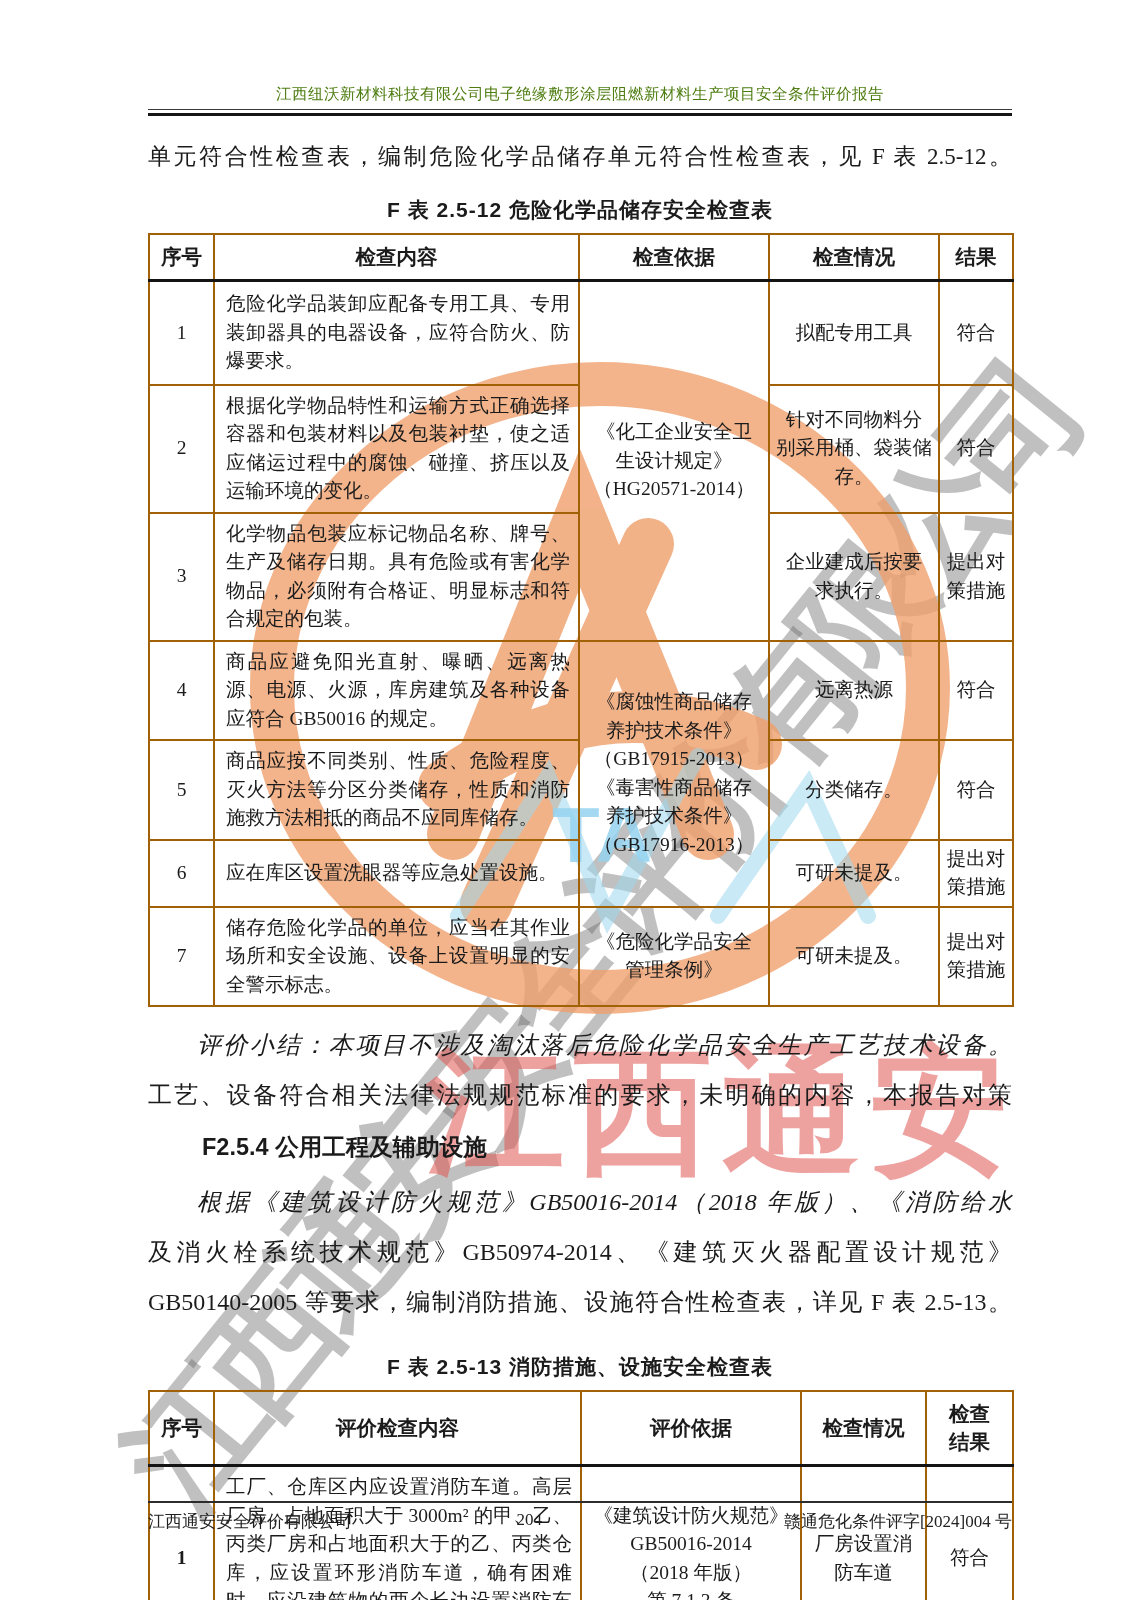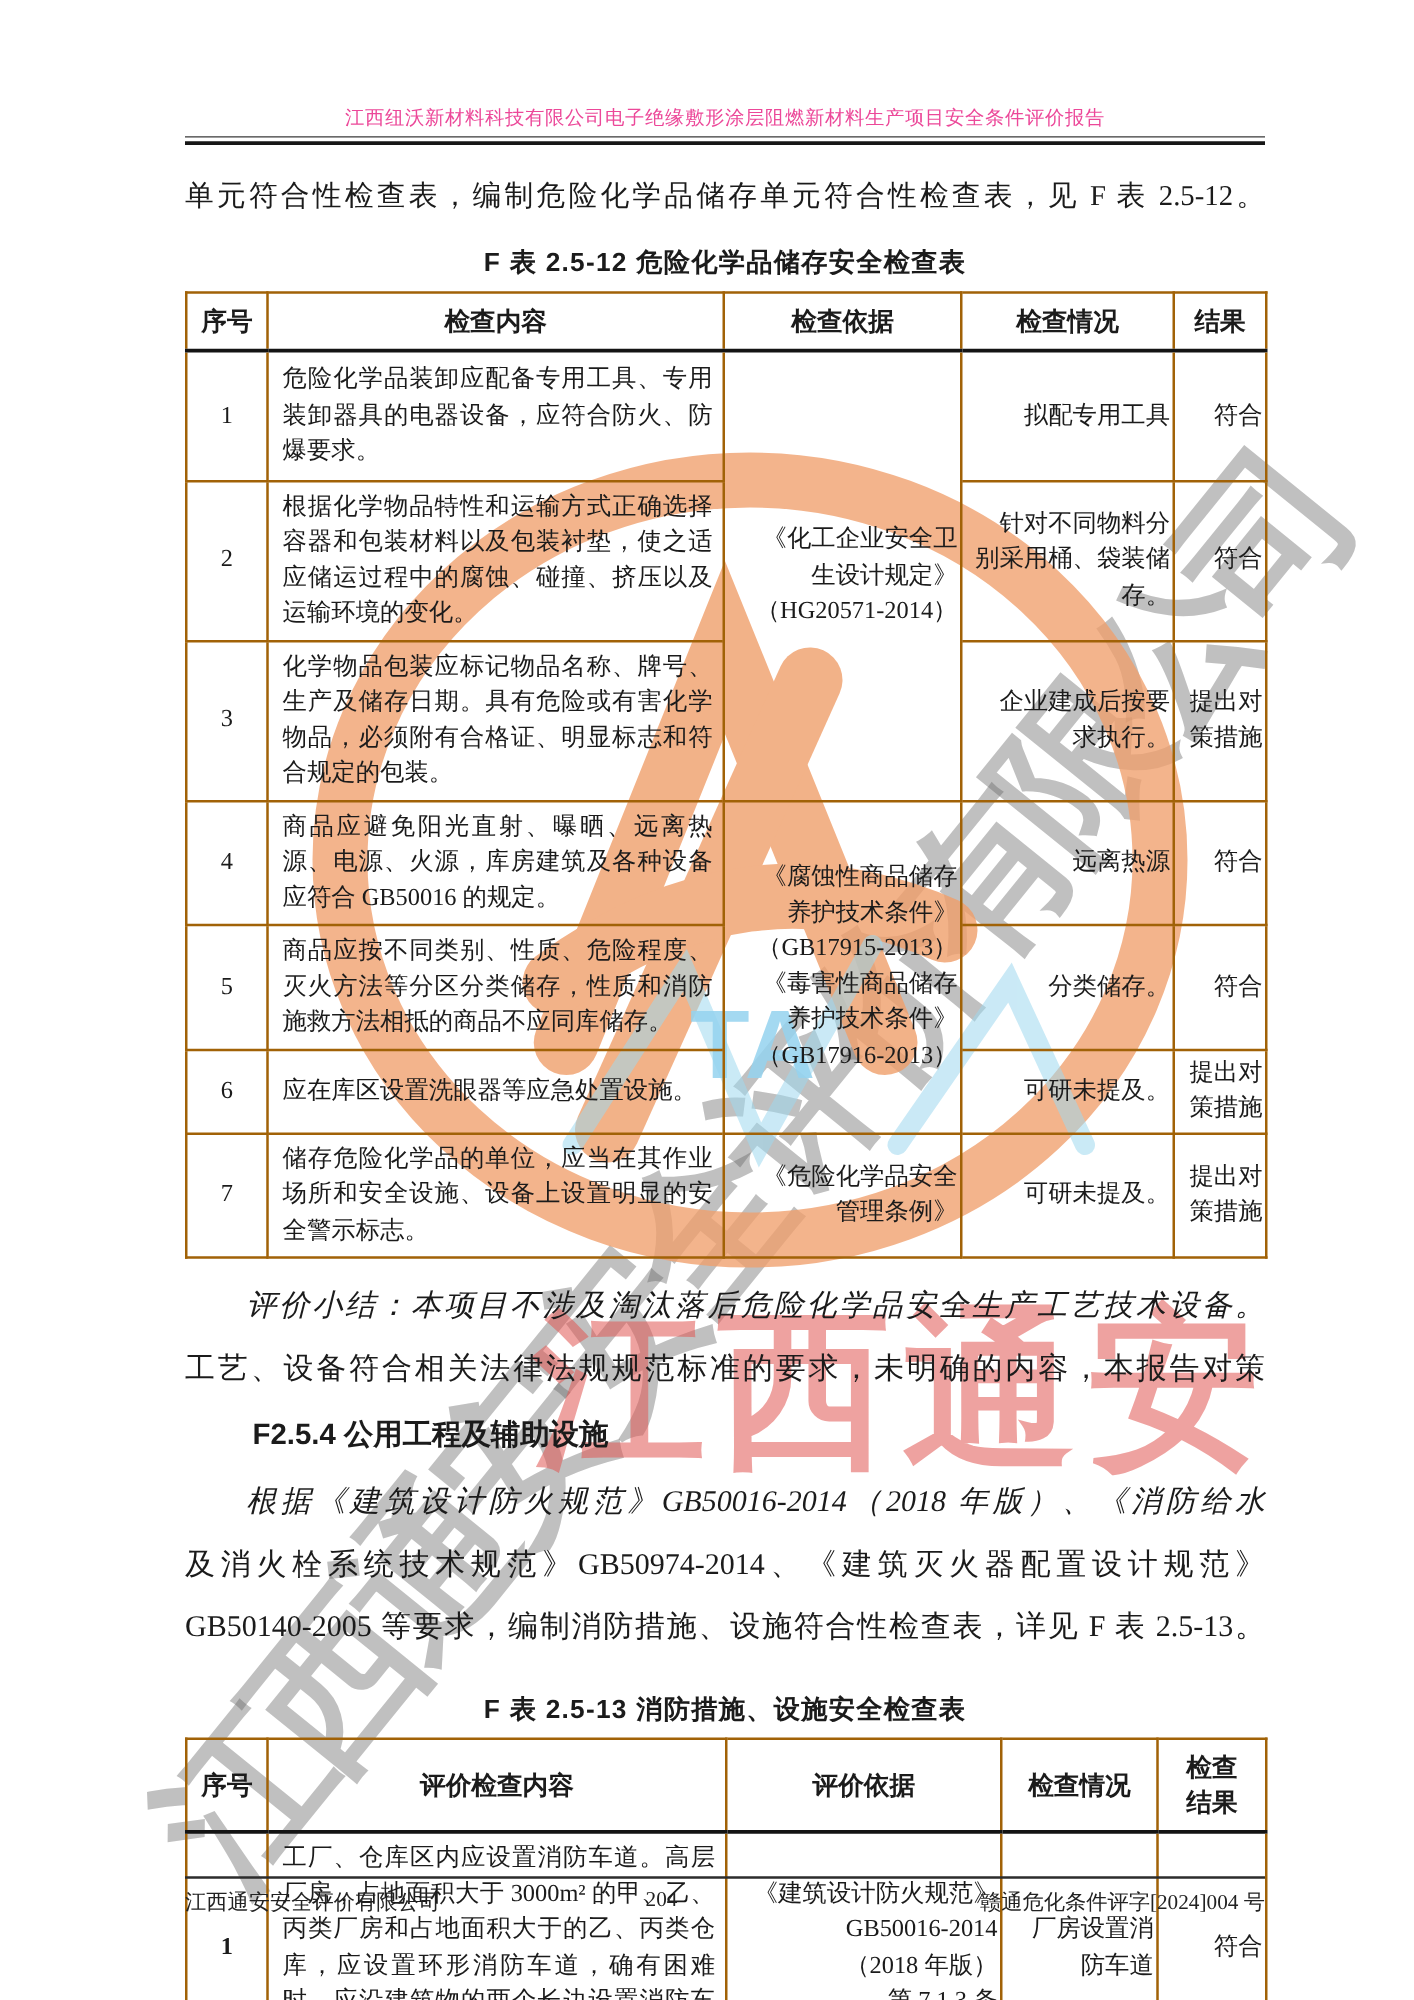--- a/index.html
+++ b/index.html
@@ -24,42 +24,42 @@
   }
   .wm-red{
     position:absolute;z-index:1;left:426px;top:1044px;
     font-size:138px;letter-spacing:10px;line-height:1;font-weight:bold;
     color:rgba(224,86,82,0.55);white-space:nowrap;
   }
   
   .content{position:relative;z-index:2;width:864px;margin-left:148px;}
   .pg-header{
     padding-top:84px;text-align:center;
-    font-size:15.5px;letter-spacing:0.5px;color:#ec4899;
+    font-size:15.5px;letter-spacing:0.5px;color:#4d7c0f;
   }
   .header-rule{margin-top:4px;height:3px;border-top:1px solid #3a3a3a;border-bottom:3px solid #161616;}
   .intro{
     margin:25px 0 0;font-size:23px;line-height:1.4;
     text-align:justify;text-align-last:justify;
   }
   .tbl-title{
     margin-top:23px;text-align:center;font-size:21px;font-weight:bold;
     font-family:"Liberation Sans","DejaVu Sans",sans-serif;letter-spacing:1px;
   }
   table{border-collapse:collapse;width:864px;margin-top:9px;table-layout:fixed;}
   th,td{border:2px solid #a16207;vertical-align:middle;padding:0;}
   th{
     font-family:"Liberation Sans","DejaVu Sans",sans-serif;
     font-size:20.5px;font-weight:bold;padding:8px 2px;white-space:pre-line;
   }
   tr.hrow th{border-bottom:3px solid #141414;}
   td{font-size:19.5px;line-height:28.5px;}
   td.cno{text-align:center;}
   td.ccontent{text-align:justify;padding:6px 8px 6px 11px;}
-  td.cmid{text-align:right;white-space:pre-line;padding:4px 2px;}
+  td.cmid{text-align:center;white-space:pre-line;padding:4px 2px;}
   .para{margin-top:13px;}
   .pline{font-size:24px;line-height:50px;text-align:justify;}
   .pline.stretch{text-align-last:justify;}
   .pline.indent{text-indent:49px;font-style:italic;}
   .section-heading{
     margin-top:11px;padding-left:54px;font-size:23.5px;font-weight:bold;
     font-family:"Liberation Sans","DejaVu Sans",sans-serif;line-height:1.4;
   }
   .t2title{margin-top:26px;}
   

